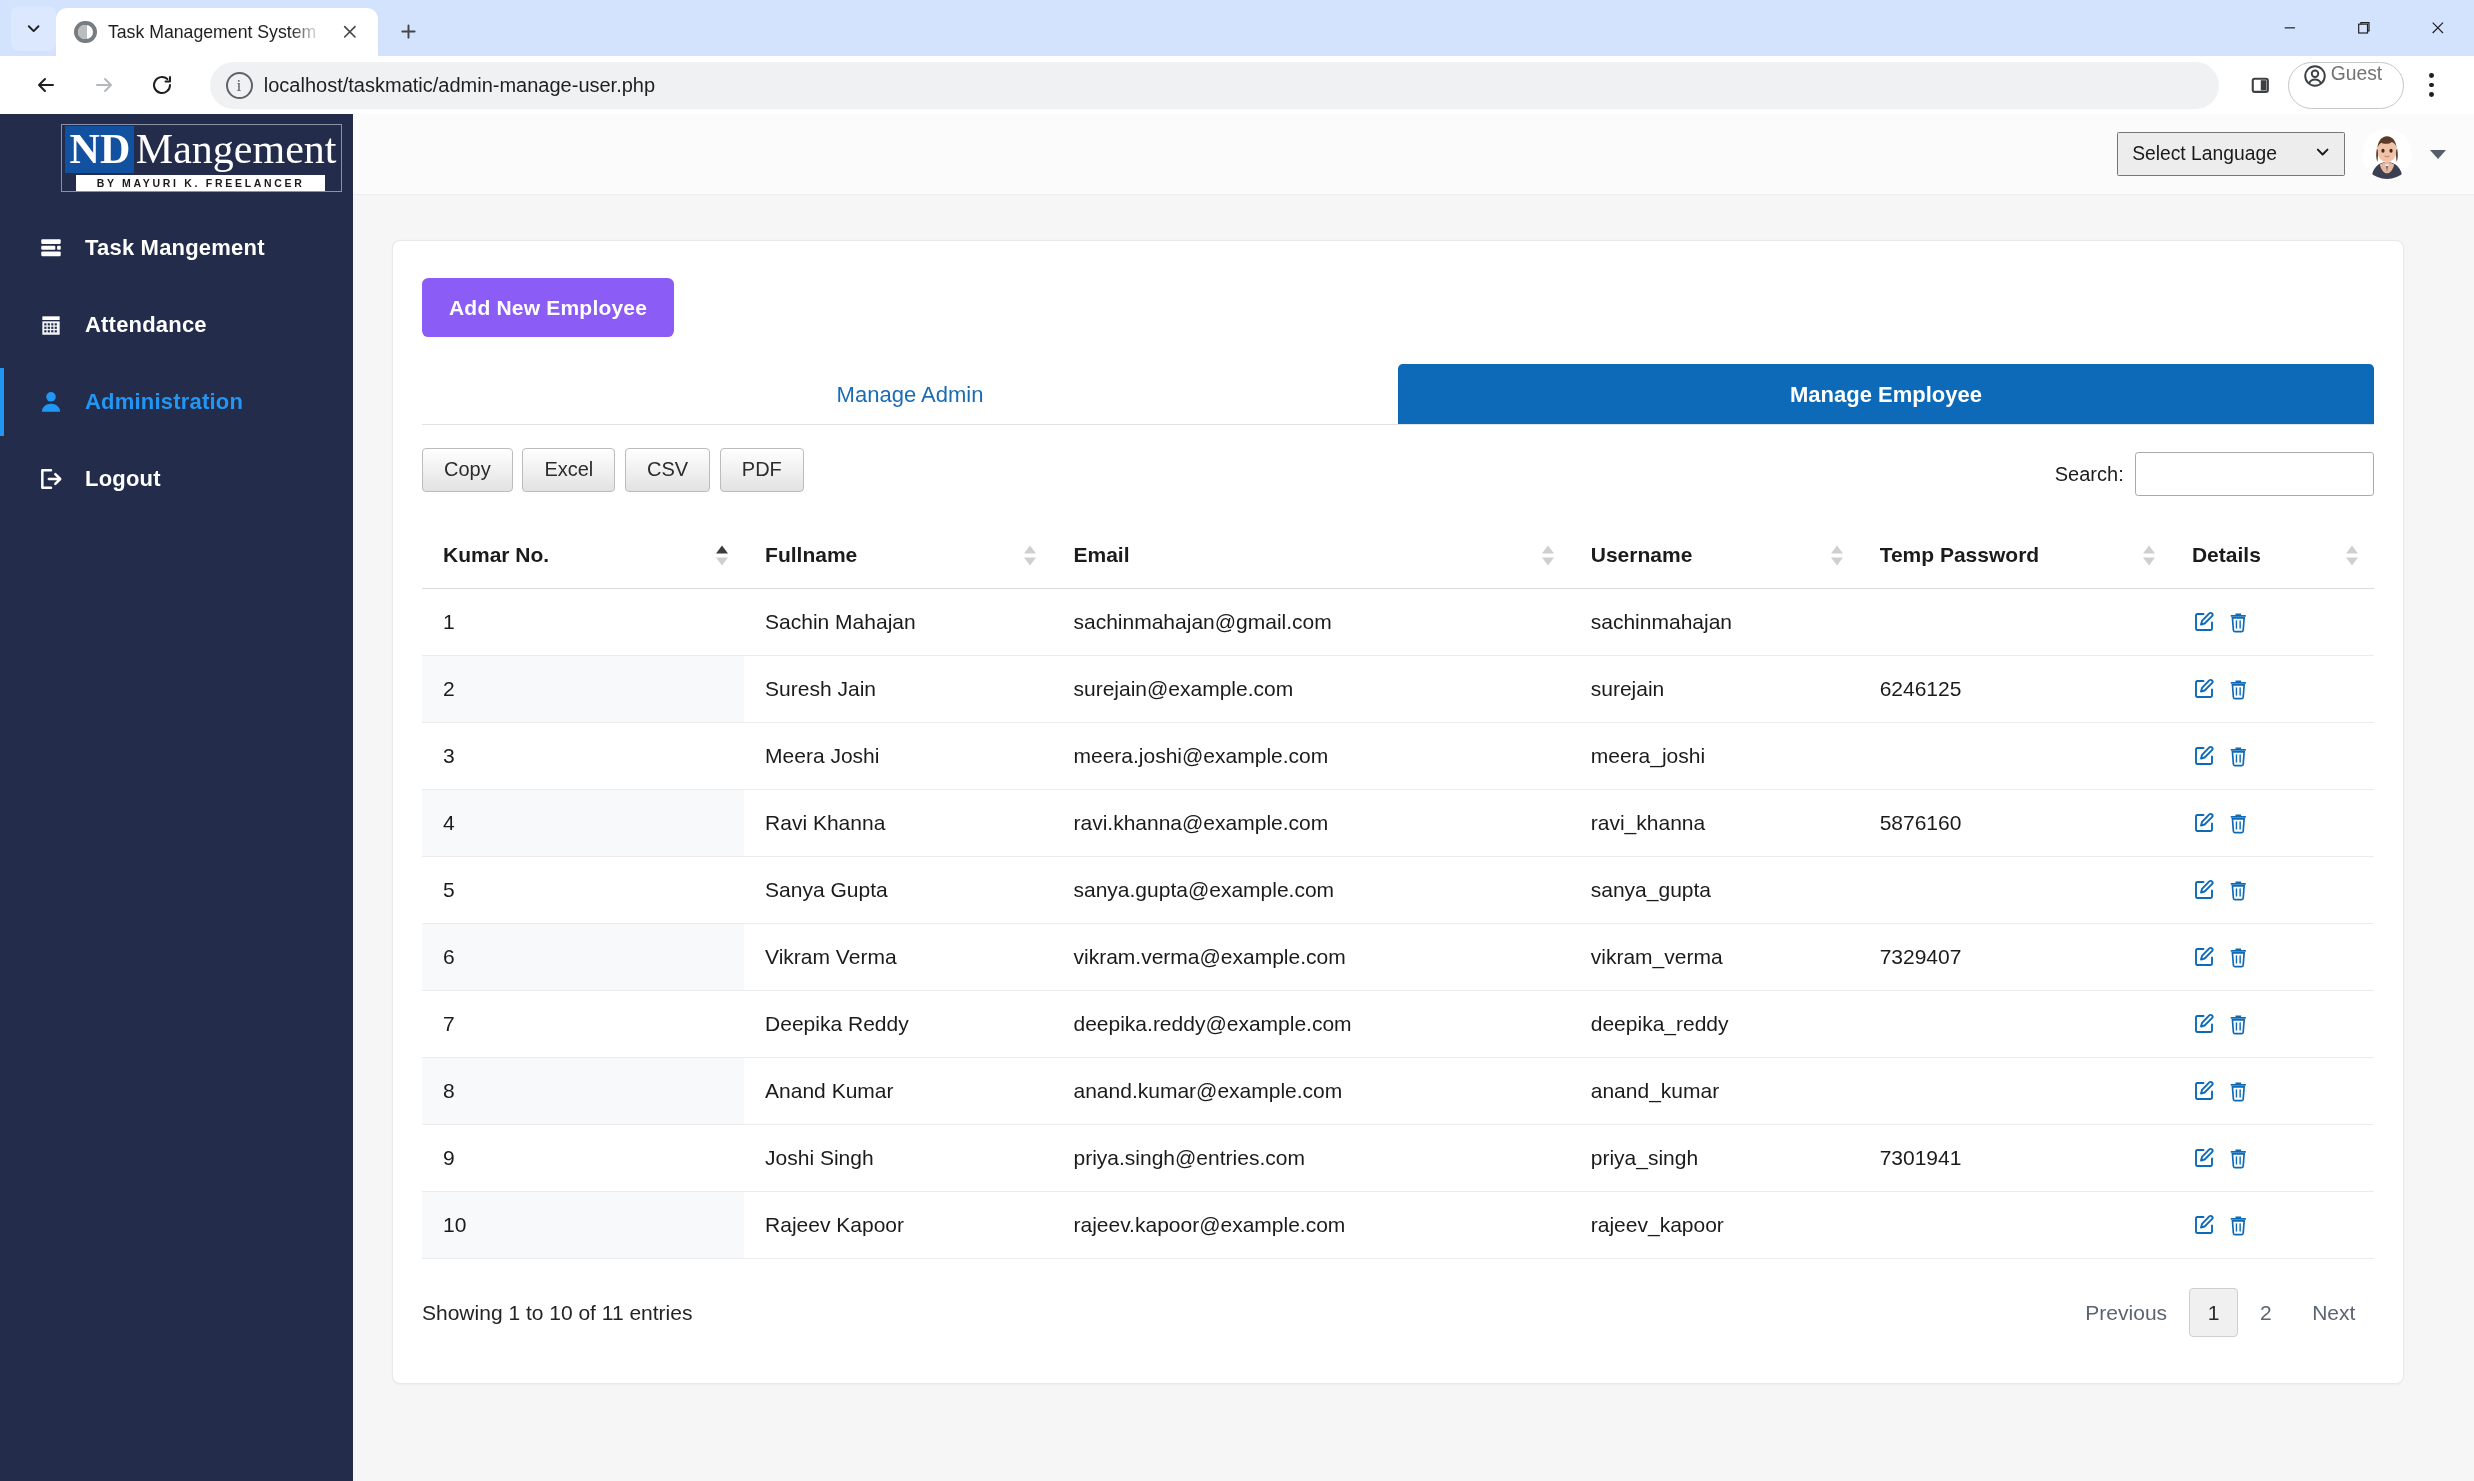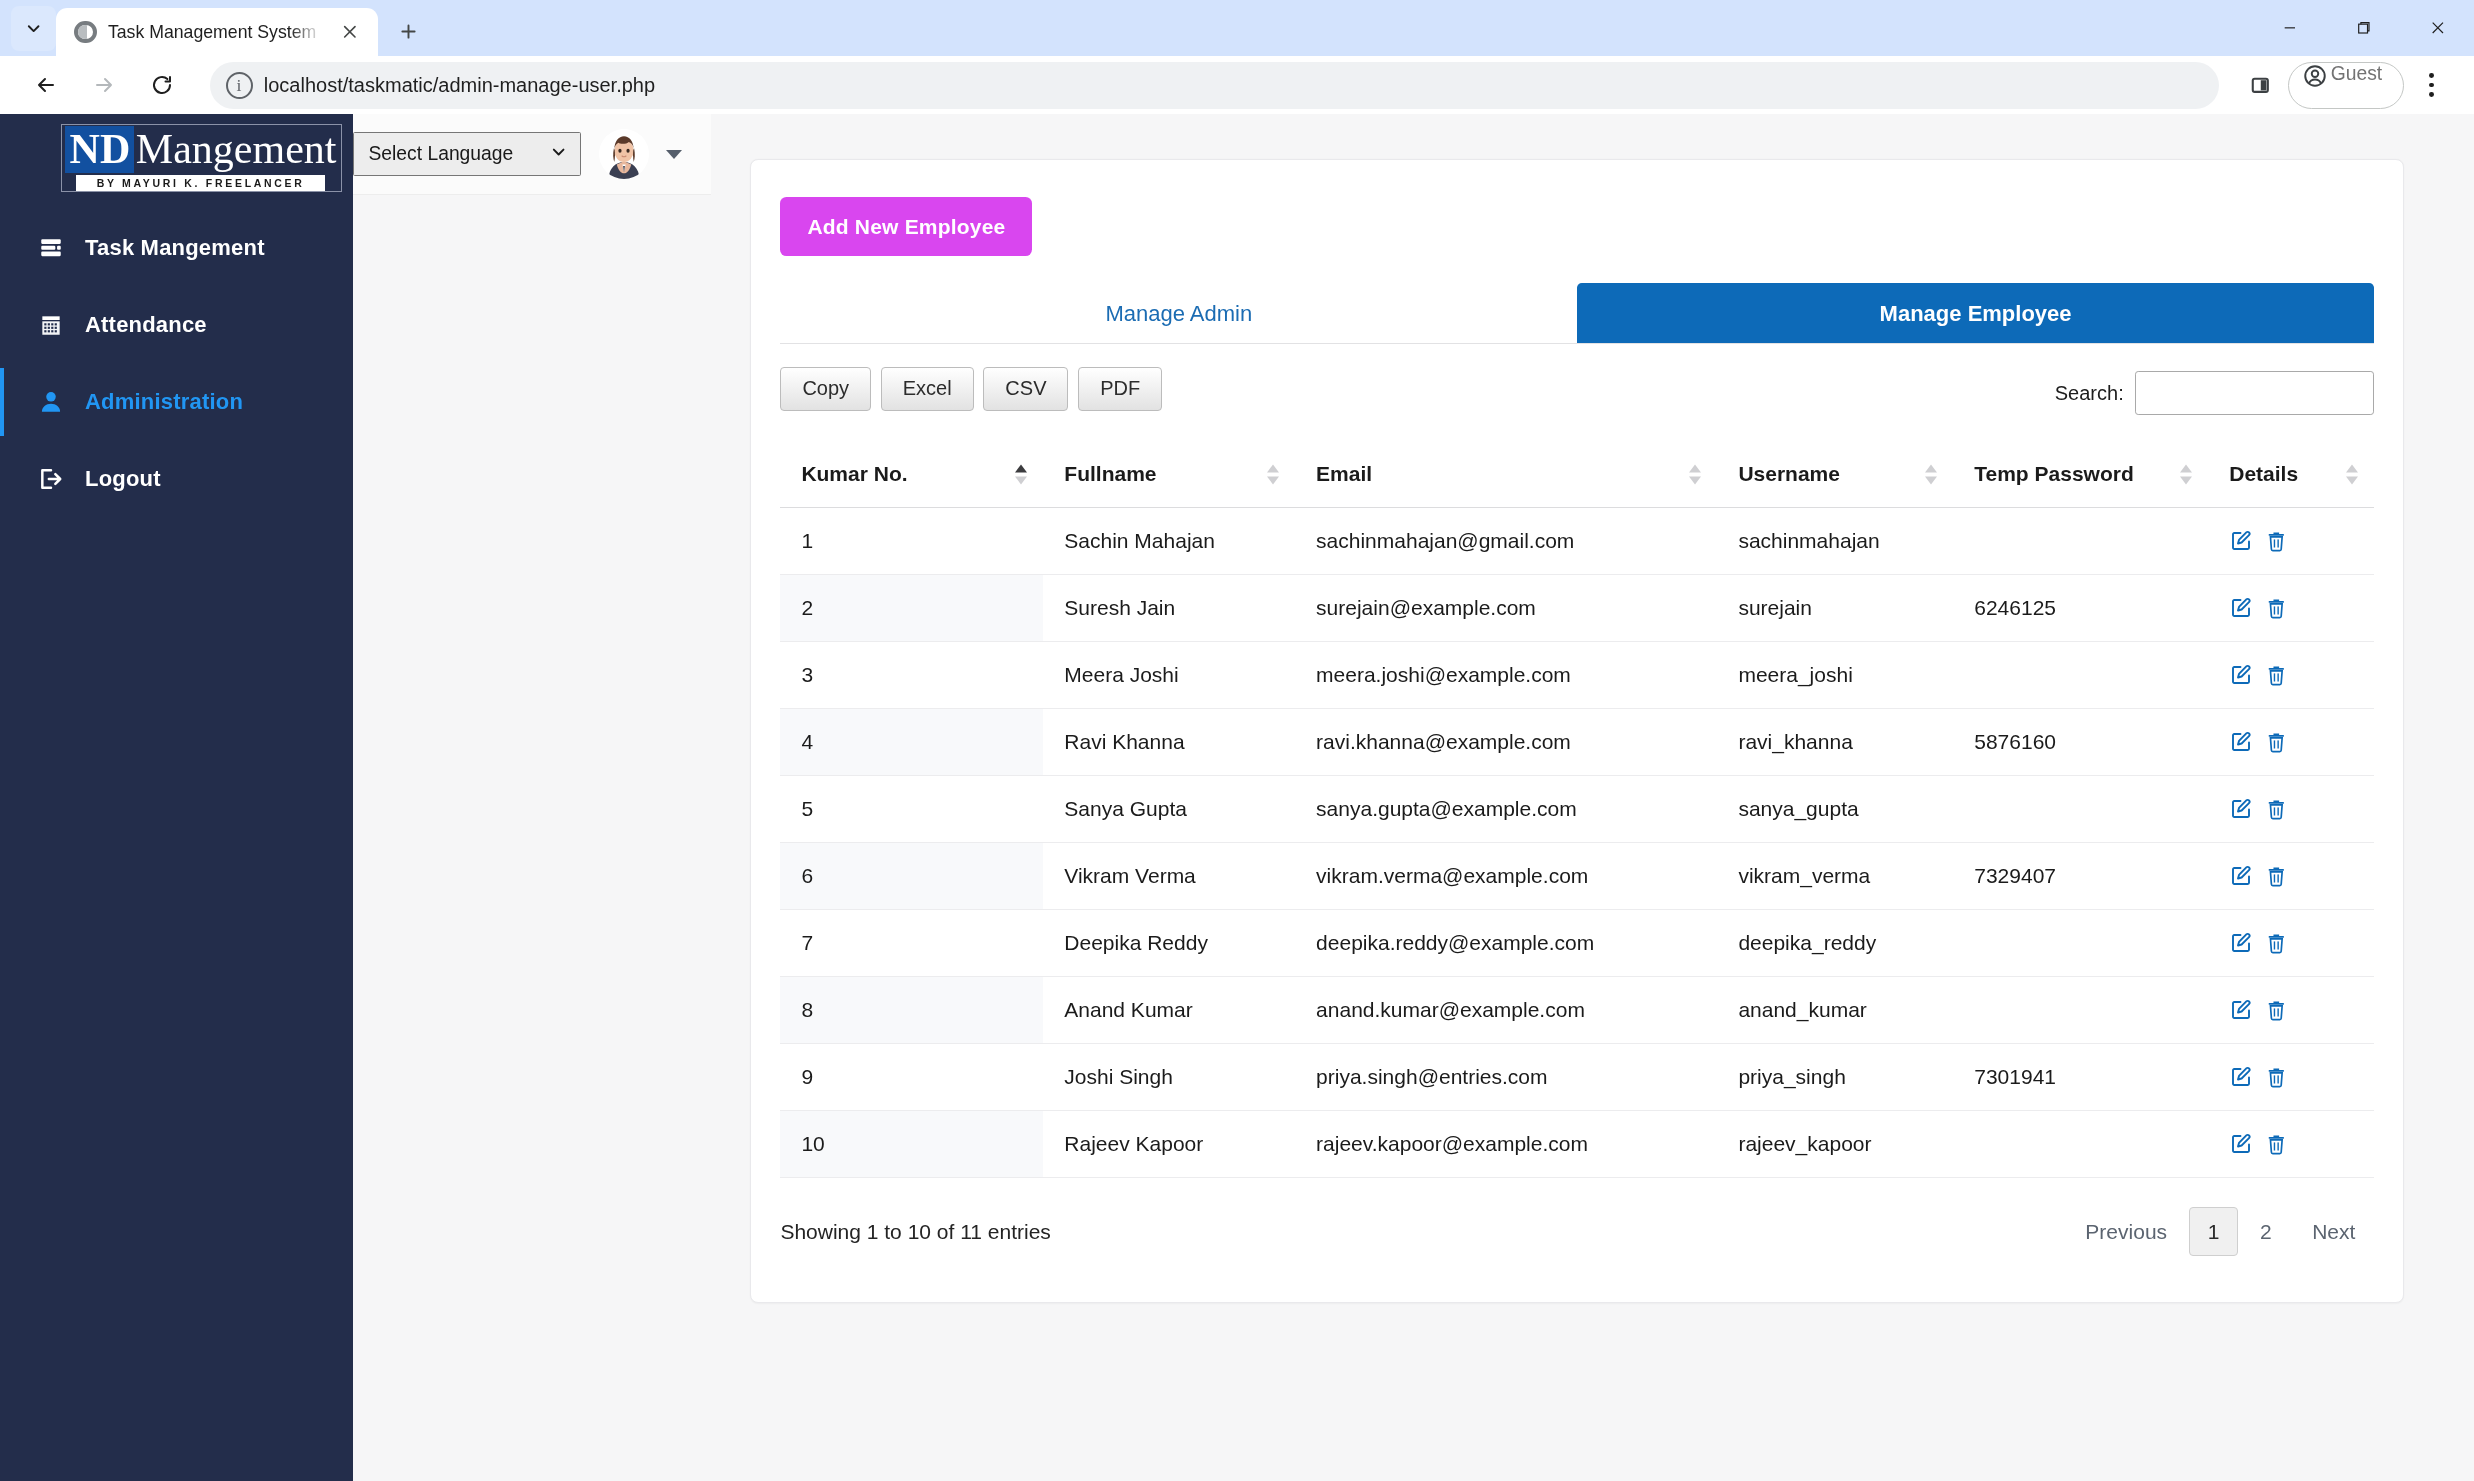--- a/index.html
+++ b/index.html
@@ -114,21 +114,21 @@
     height: 77px; color: #ffffff; position: relative;
   }
   .nav-item .nav-ico { width: 27px; display: flex; align-items: center; justify-content: center; }
   .nav-item .nav-label { font-size: 22px; font-weight: 600; letter-spacing: 0.2px; }
   .nav-item.active { color: #2196f3; }
   .nav-item.active::before {
     content: ""; position: absolute; left: 0; top: 4.8px; bottom: 4.8px; width: 4px; background: #2196f3;
   }
 
   
-  .content { flex: 1; display: flex; flex-direction: row; min-width: 0; background: #f6f6f7; }
+  .content { flex: 1; display: flex; flex-direction: column; min-width: 0; background: #f6f6f7; }
   .topbar {
     height: 81px; background: #fbfbfb; border-bottom: 0.8px solid #ededed;
     display: flex; align-items: center; justify-content: flex-end; padding-right: 29px; gap: 17.7px;
   }
   .lang-select {
     width: 228px; height: 44px; background: #ededed; border: 0.8px solid #767676;
     display: flex; align-items: center; justify-content: space-between;
     padding: 0 11.3px 0 14.5px; font-size: 19.3px; color: #1a1a1a; border-radius: 1.6px;
   }
   .avatar {
@@ -141,21 +141,21 @@
   }
 
   .main { flex: 1; padding: 45px 71px 0 39px; overflow: hidden; }
   .card {
     background: #ffffff; border: 0.8px solid #e9e9ec; border-radius: 8px;
     box-shadow: 0 0.8px 1.6px rgba(0,0,0,.04);
     padding: 37px 29px 32px 29px; min-height: 1144px;
   }
 
   .btn-primary {
-    background: #d946ef; color: #ffffff; border: none; border-radius: 6.4px;
+    background: #8b5cf6; color: #ffffff; border: none; border-radius: 6.4px;
     font-size: 21px; font-weight: 700; padding: 17.7px 27px; letter-spacing: 0.2px;
     font-family: "Liberation Sans", sans-serif;
   }
 
   .tabs {
     display: flex; margin-top: 27px; border-bottom: 0.8px solid #e2e2e4;
   }
   .tab-item {
     flex: 1; text-align: center; font-size: 22px; padding: 17.7px 0 16px 0;
     color: #1b6cb3; background: transparent; border-radius: 4.8px 4.8px 0 0;

